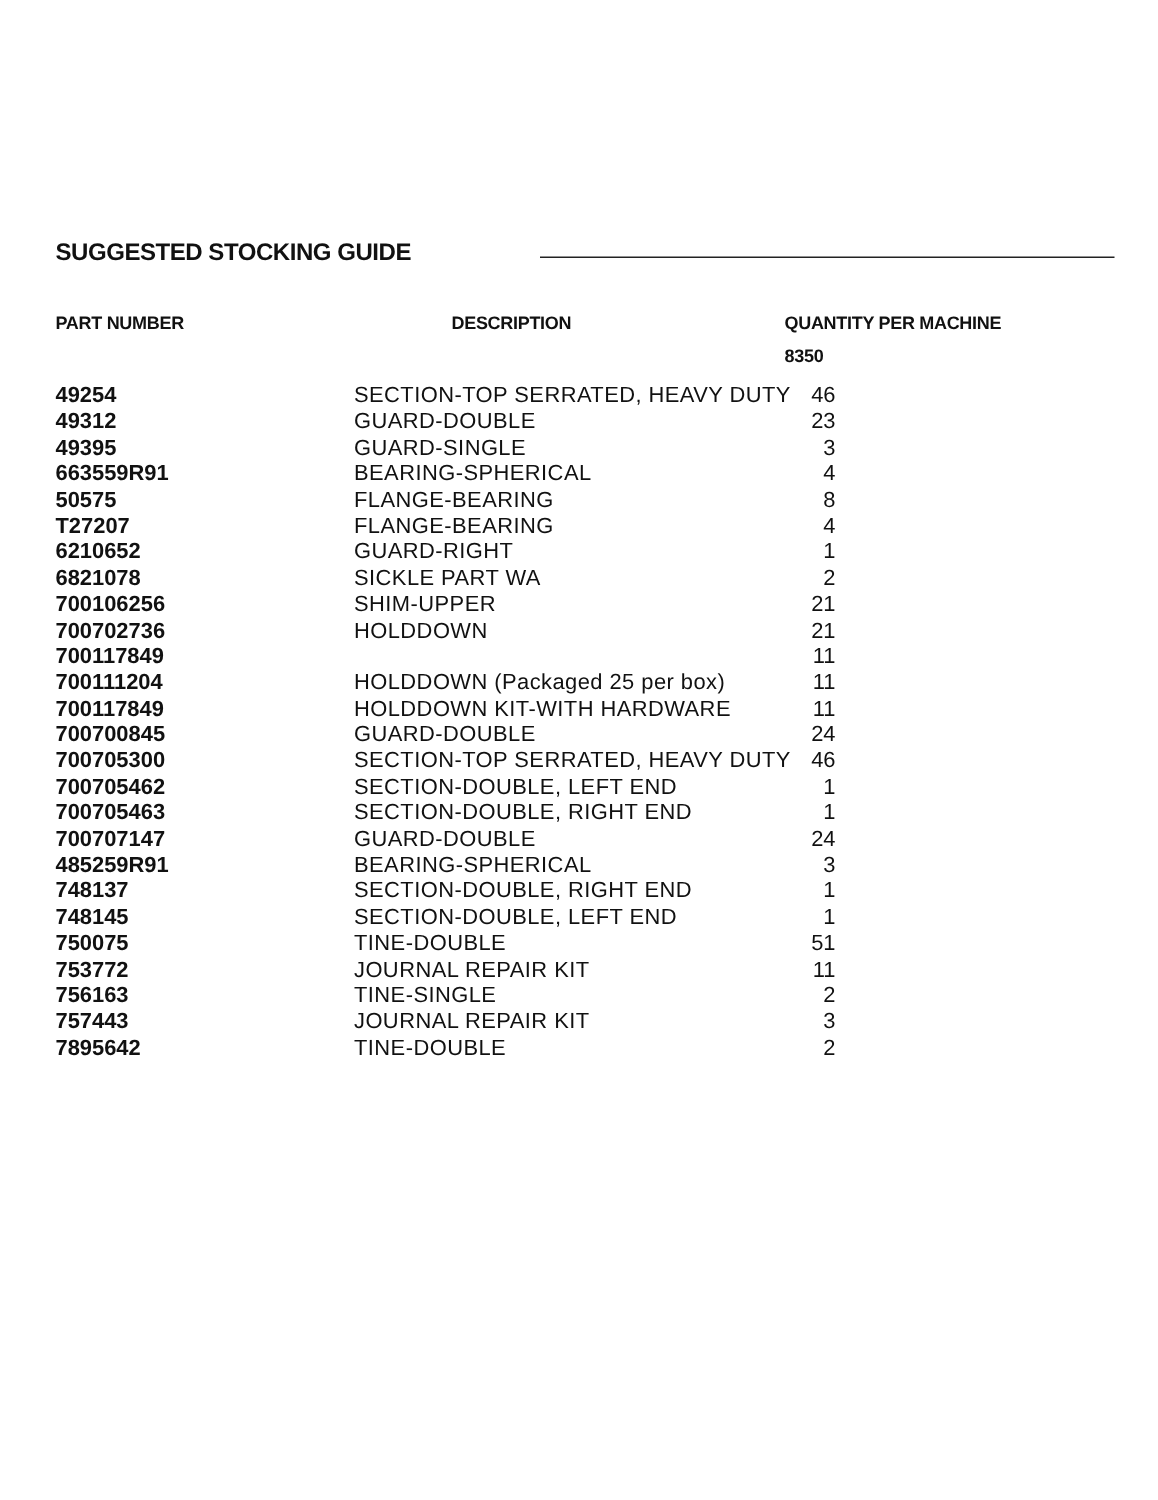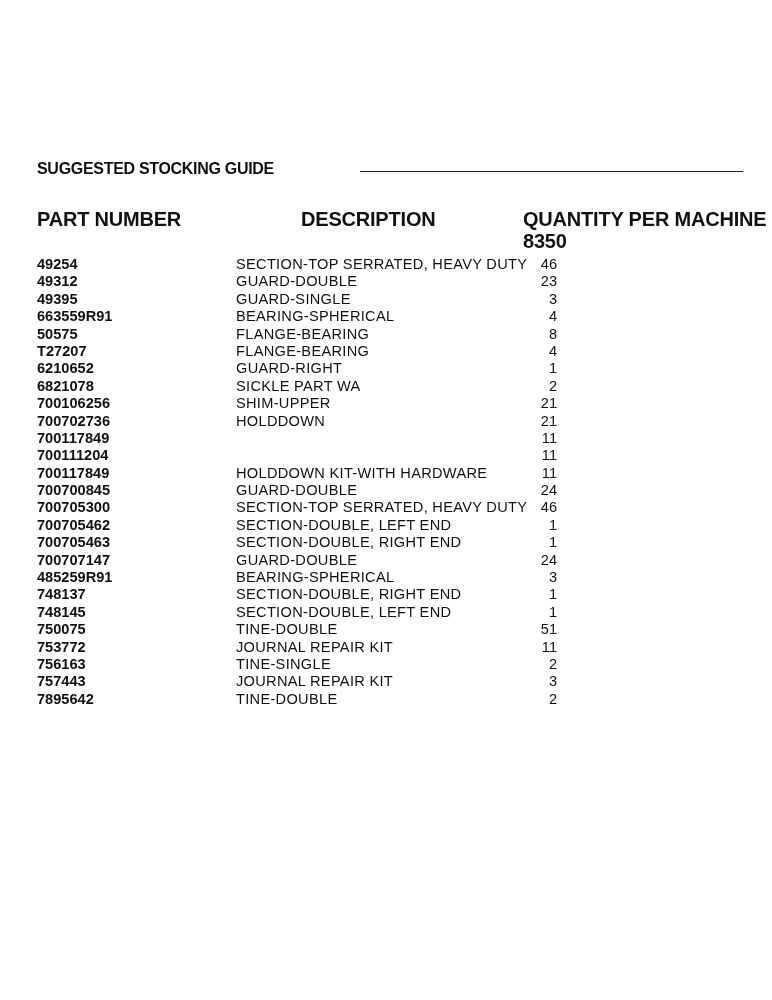--- a/index.html
+++ b/index.html
@@ -10,21 +10,21 @@
     .title-row { position: absolute; left: 37px; top: 160px; width: 706px; height: 24px; }
     .title {
       position: absolute; left: 0; top: 0;
       font-size: 16px; font-weight: bold; letter-spacing: -0.3px; white-space: nowrap;
     }
     .title-rule {
       position: absolute; left: 323px; top: 11px; width: 383px; height: 0;
       border-top: 1.6px solid #222;
     }
     .hdr {
-      position: absolute; font-size: 20px; font-weight: bold; white-space: nowrap; letter-spacing: -0.2px;
+      position: absolute; font-size: 12px; font-weight: bold; white-space: nowrap; letter-spacing: -0.2px;
     }
     .hdr-part { left: 37px; top: 208px; }
     .hdr-desc { left: 285px; top: 208px; margin-left: 16px; }
     .hdr-qty { left: 523px; top: 208px; }
     .hdr-model { left: 523px; top: 230px; }
     .rows { position: absolute; left: 37px; top: 256px; width: 520px; }
     .row {
       position: relative; height: 17.4px; font-size: 14.6px; line-height: 17.4px; white-space: nowrap;
     }
     .cell-part { position: absolute; left: 0; top: 0; font-weight: bold; }
@@ -94,20 +94,21 @@
       <span class="cell-part">700702736</span>
       <span class="cell-desc">HOLDDOWN</span>
       <span class="cell-qty">21</span>
     </div>
     <div class="row">
       <span class="cell-part">700117849</span>
       <span class="cell-qty">11</span>
     </div>
     <div class="row">
       <span class="cell-part">700111204</span>
+      <span class="cell-desc">HOLDDOWN (Packaged 25 per box)</span>
       <span class="cell-qty">11</span>
     </div>
     <div class="row">
       <span class="cell-part">700117849</span>
       <span class="cell-desc">HOLDDOWN KIT-WITH HARDWARE</span>
       <span class="cell-qty">11</span>
     </div>
     <div class="row">
       <span class="cell-part">700700845</span>
       <span class="cell-desc">GUARD-DOUBLE</span>

